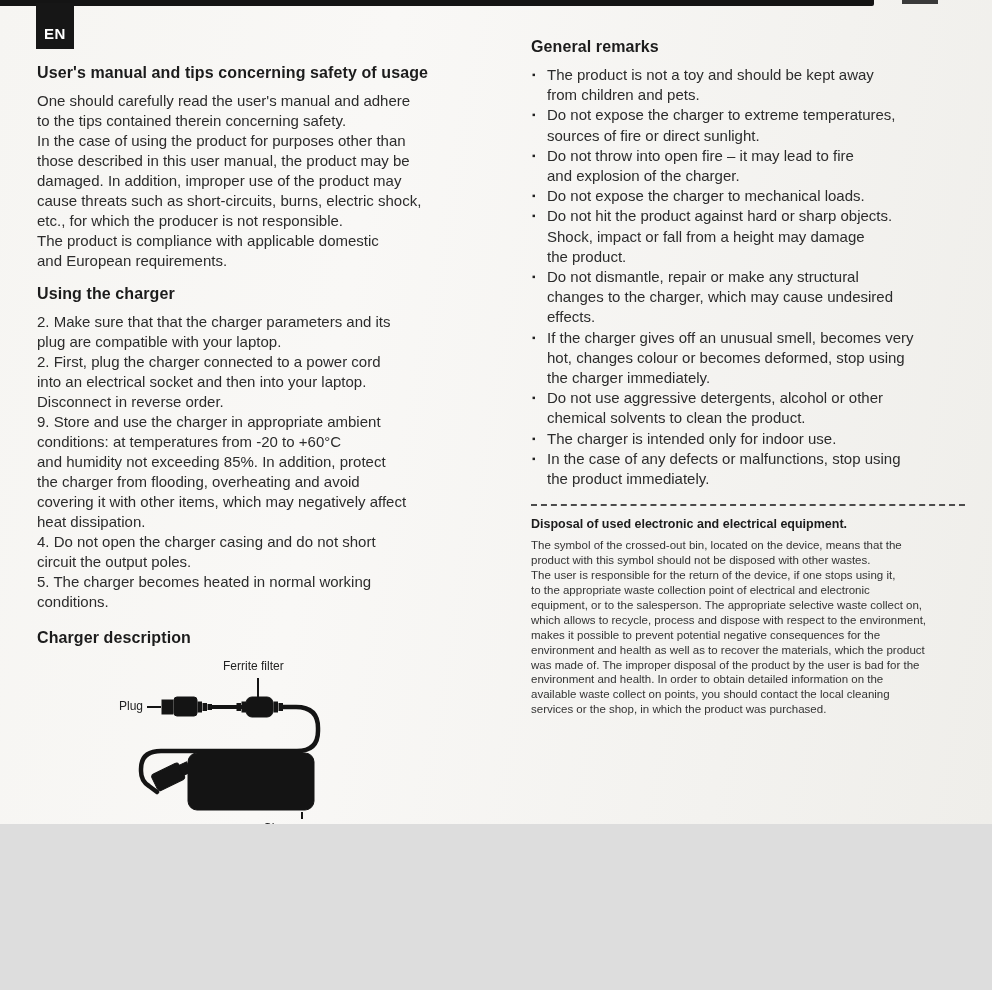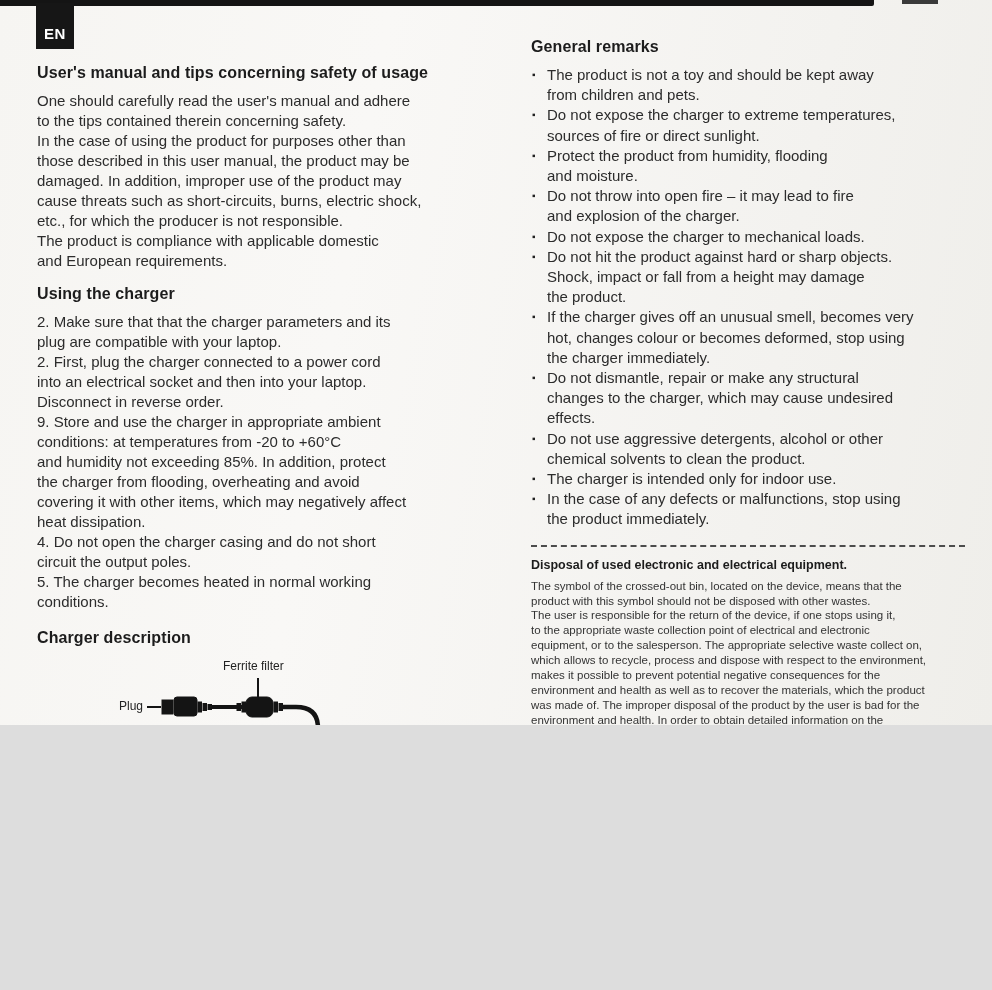--- a/index.html
+++ b/index.html
@@ -1,17 +1,17 @@
 <!DOCTYPE html>
 <html><head>
 <meta charset="utf-8">
 <style>
   html,body{margin:0;padding:0;}
   body{font-family:"Liberation Sans","DejaVu Sans",sans-serif;background:#ddd;}
-  .page{position:relative;width:992px;height:725px;overflow:hidden;
+  .page{position:relative;width:992px;height:824px;overflow:hidden;
         background:linear-gradient(100deg,#f6f5f2 0%,#f9f8f6 35%,#f3f2ef 75%,#efeeea 100%);
         color:#2c2c2c;}
   .top-strip{position:absolute;left:0;top:0;width:874px;height:6px;background:#141414;border-radius:0 0 2px 0;}
   .top-strip-frag{position:absolute;left:902px;top:0;width:36px;height:4px;background:#3a3a3a;}
   .en-badge{position:absolute;left:36px;top:3px;width:38px;height:46px;background:#161616;color:#fff;
             font-weight:bold;font-size:15px;display:flex;align-items:flex-end;justify-content:center;
             padding-bottom:7px;box-sizing:border-box;letter-spacing:.5px;}
   .col{position:absolute;}
   .col-left{left:37px;top:64px;width:438px;}
   .col-right{left:531px;top:38px;width:434px;}
@@ -144,34 +144,32 @@
   </div>
 
   <div class="col col-right">
     <div class="h-section">General remarks</div>
     <ul class="bullets">
 
     <li>The product is not a toy and should be kept away
 from children and pets.</li>
         <li>Do not expose the charger to extreme temperatures,
 sources of fire or direct sunlight.</li>
-        <li>Protect the product from humidity, flooding
-and moisture.</li>
         <li>Do not throw into open fire – it may lead to fire
 and explosion of the charger.</li>
         <li>Do not expose the charger to mechanical loads.</li>
         <li>Do not hit the product against hard or sharp objects.
 Shock, impact or fall from a height may damage
 the product.</li>
+        <li>Do not dismantle, repair or make any structural
+changes to the charger, which may cause undesired
+effects.</li>
         <li>If the charger gives off an unusual smell, becomes very
 hot, changes colour or becomes deformed, stop using
 the charger immediately.</li>
-        <li>Do not dismantle, repair or make any structural
-changes to the charger, which may cause undesired
-effects.</li>
         <li>Do not use aggressive detergents, alcohol or other
 chemical solvents to clean the product.</li>
         <li>The charger is intended only for indoor use.</li>
         <li>In the case of any defects or malfunctions, stop using
 the product immediately.</li>
       </ul>
 
     <hr class="dashed-sep">
 
     <div class="h-disposal">Disposal of used electronic and electrical equipment.</div>

